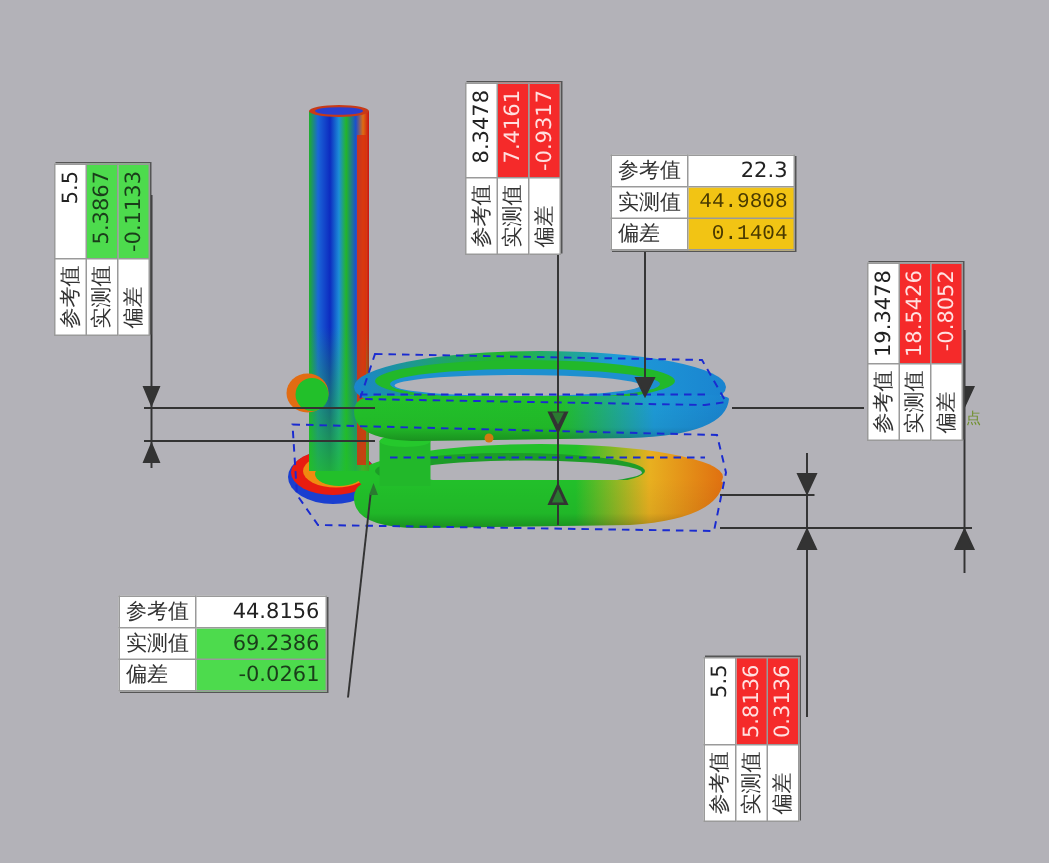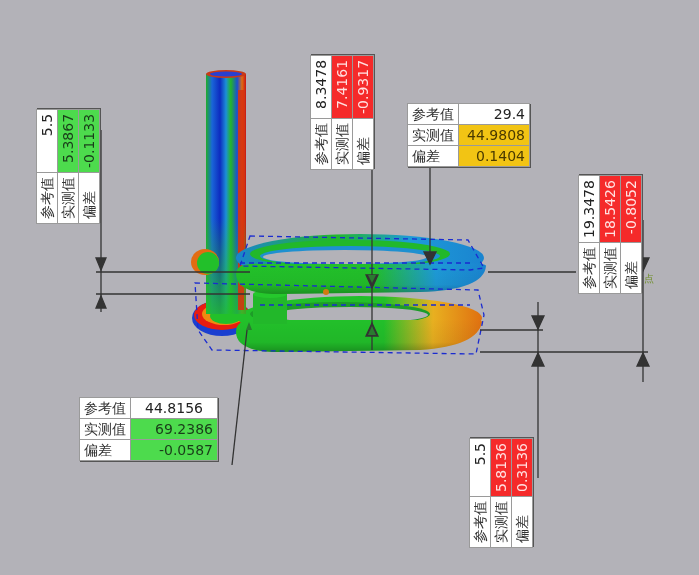--- a/index.html
+++ b/index.html
@@ -5,21 +5,21 @@
   html, body { margin:0; padding:0; }
   body { width:699px; height:575px; background:#b3b2b8; position:relative; overflow:hidden; font-family:"DejaVu Sans", sans-serif; }
   .viewport { position:absolute; left:0; top:0; width:699px; height:575px; }
   svg.scene { position:absolute; left:0; top:0; }
   .callout { position:absolute; border-collapse:collapse; background:#fff; font-size:14px; box-shadow:1px 1px 0 #555; }
   .callout td { border:1px solid #9a9a9a; padding:0 4px; height:20px; line-height:20px; white-space:nowrap; color:#222; }
   .callout td.lbl { color:#333; }
   .callout td.val { text-align:right; }
   .ok { background:#4ddb4d; color:#1a3d1a !important; }
   .bad { background:#f52a2a; color:#ffe0e0 !important; }
-  .warn { background:#f2c414; color:#4a3a00 !important; }
+  .warn { background:#f2c414; color:#4a3a00 !important;font-family:Liberation Mono, monospace; }
   .rot { transform-origin:0 0; transform:rotate(-90deg); }
   .small-label { position:absolute; font-size:10px; color:#6f8f2a; }
 </style>
 </head>
 <body>
 
 <div class="viewport">
 
 <svg class="scene" width="699" height="575" viewBox="0 0 699 575">
   <defs>
@@ -181,21 +181,21 @@
             <td class="val bad">-0.9317</td>
           </tr>
   </tbody>
       </table>
 </div>
 
 <table class="callout" style="position:absolute; left:407px; top:103px;">
   <tbody>
         <tr>
           <td class="lbl">参考值</td>
-          <td class="val" style="width:62px;">29.4</td>
+          <td class="val" style="width:62px;">22.3</td>
         </tr>
   <tr>
           <td class="lbl">实测值</td>
           <td class="val warn">44.9808</td>
         </tr>
   <tr>
           <td class="lbl">偏差</td>
           <td class="val warn">0.1404</td>
         </tr>
 </tbody>
@@ -218,29 +218,29 @@
           </tr>
   </tbody>
       </table>
 </div>
 <span class="small-label" style="left:644px; top:272px;">点</span>
 
 <table class="callout" style="position:absolute; left:79px; top:397px;">
   <tbody>
         <tr>
           <td class="lbl">参考值</td>
-          <td class="val" style="width:78px;text-align:center;">44.8156</td>
+          <td class="val" style="width:78px;">44.8156</td>
         </tr>
   <tr>
           <td class="lbl">实测值</td>
           <td class="val ok">69.2386</td>
         </tr>
   <tr>
           <td class="lbl">偏差</td>
-          <td class="val ok">-0.0587</td>
+          <td class="val ok">-0.0261</td>
         </tr>
 </tbody>
     </table>
 
 <div style="position:absolute; left:469px; top:548px; width:0; height:0;">
   <table class="callout rot">
     <tbody>
           <tr>
             <td class="lbl">参考值</td>
             <td class="val" style="width:76px;">5.5</td>

